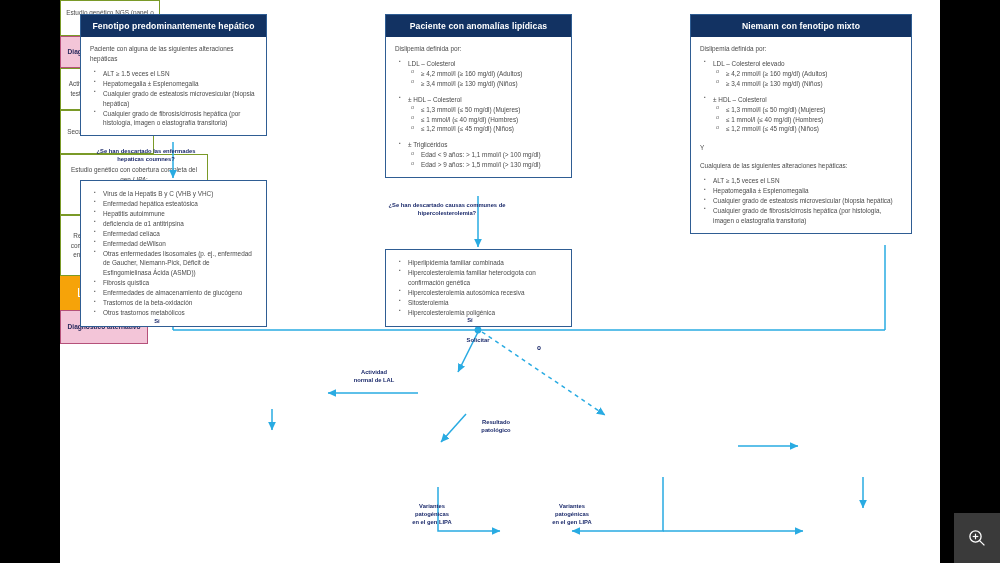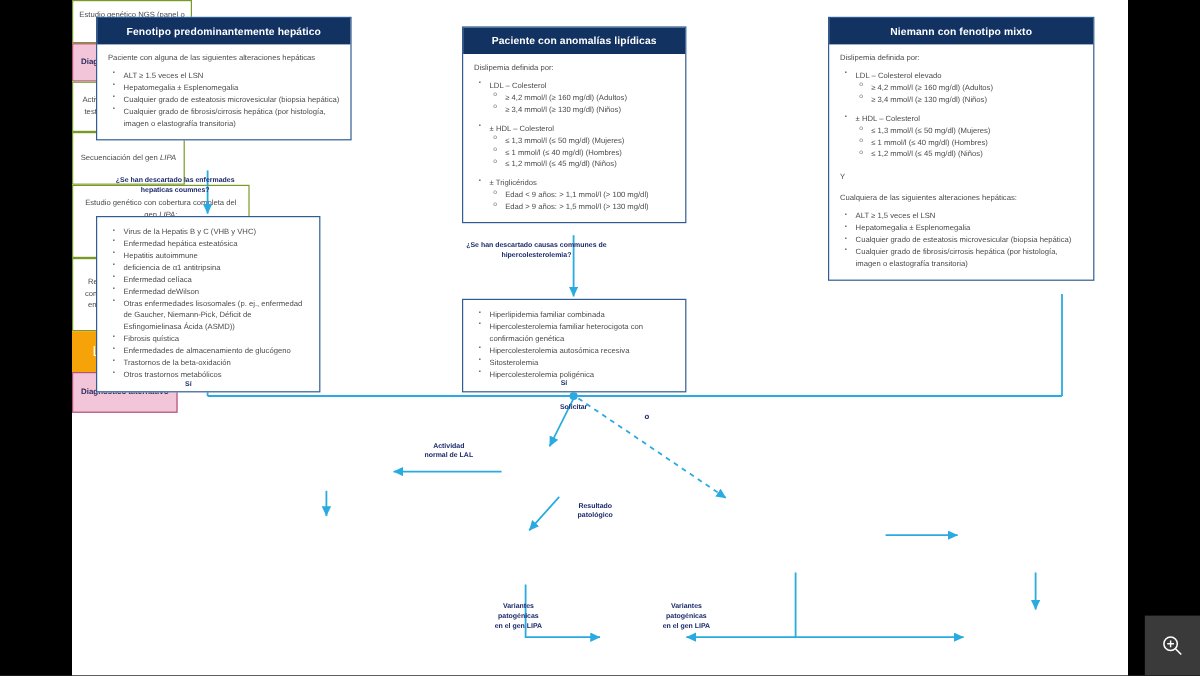--- a/index.html
+++ b/index.html
@@ -163,21 +163,21 @@
         <line x1="678" y1="446" x2="738" y2="446" marker-end="url(#ah)"></line>
 
         <path d="M603,477 L603,531 L512,531" marker-end="url(#ah)"></path>
 
         <path d="M803,477 L803,508" marker-end="url(#ah)"></path>
 
         <path d="M603,531 L743,531" marker-end="url(#ah)"></path>
       </g>
     </svg>
 
-    <div class="box navybox" style="left:20px; top:14px; width:213px;">
+    <div class="box navybox" style="left:20px; top:14px; width:187px;">
       <div class="navyhead">Fenotipo predominantemente hepático</div>
       <div class="boxbody">
         <p>Paciente con alguna de las siguientes alteraciones hepáticas</p>
         <ul>
           <li>ALT ≥ 1.5 veces el LSN</li>
           <li>Hepatomegalia ± Esplenomegalia</li>
           <li>Cualquier grado de esteatosis microvesicular (biopsia hepática)</li>
           <li>Cualquier grado de fibrosis/cirrosis hepática  (por histología, imagen o elastografía transitoria)</li>
         </ul>
       </div>
@@ -198,21 +198,21 @@
           <li>Fibrosis quística</li>
           <li>Enfermedades de almacenamiento de glucógeno</li>
           <li>Trastornos de la beta-oxidación</li>
           <li>Otros trastornos metabólicos</li>
         </ul>
       </div>
     </div>
 
     <div class="conn-label" style="left:86px; top:318px; width:22px;">Sí</div>
 
-    <div class="box navybox" style="left:325px; top:14px; width:187px;margin-top:8px;">
+    <div class="box navybox" style="left:325px; top:14px; width:187px;">
       <div class="navyhead">Paciente con anomalías lipídicas</div>
       <div class="boxbody">
         <p>Dislipemia definida por:</p>
         <ul>
           <li>LDL – Colesterol</li>
           <ul class="circ">
             <li>≥ 4,2 mmol/l (≥ 160 mg/dl) (Adultos)</li>
             <li>≥ 3,4 mmol/l (≥ 130 mg/dl) (Niños)</li>
           </ul>
           <li style="margin-top:6px;">± HDL – Colesterol</li>

